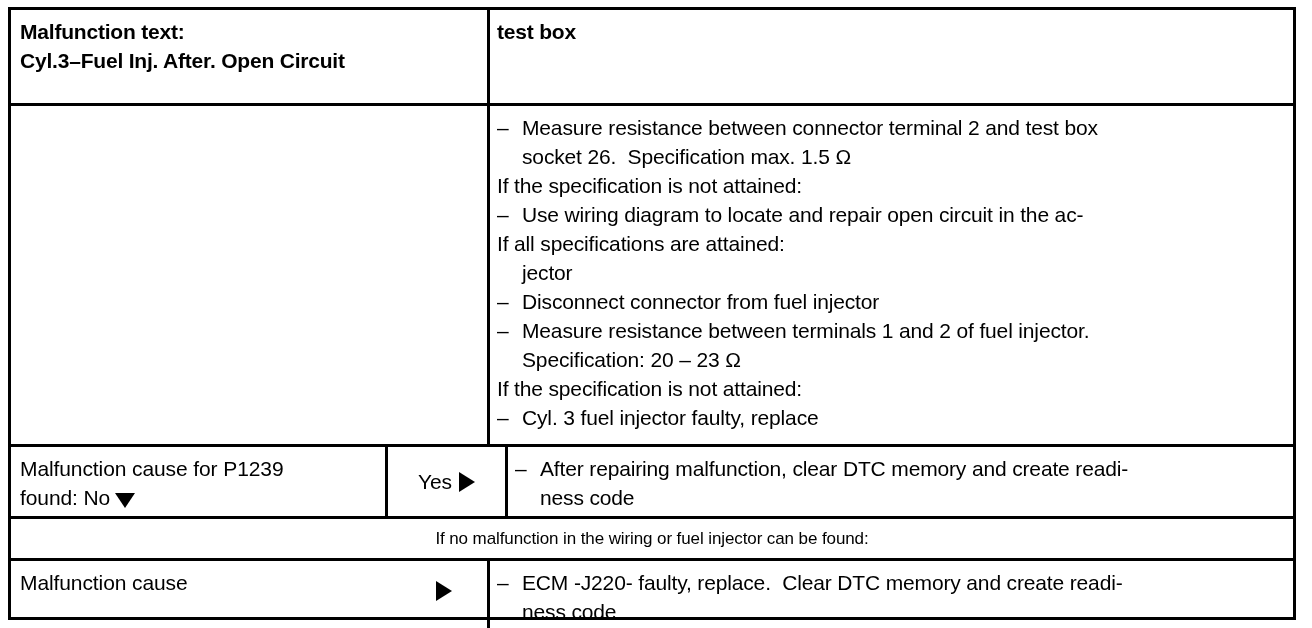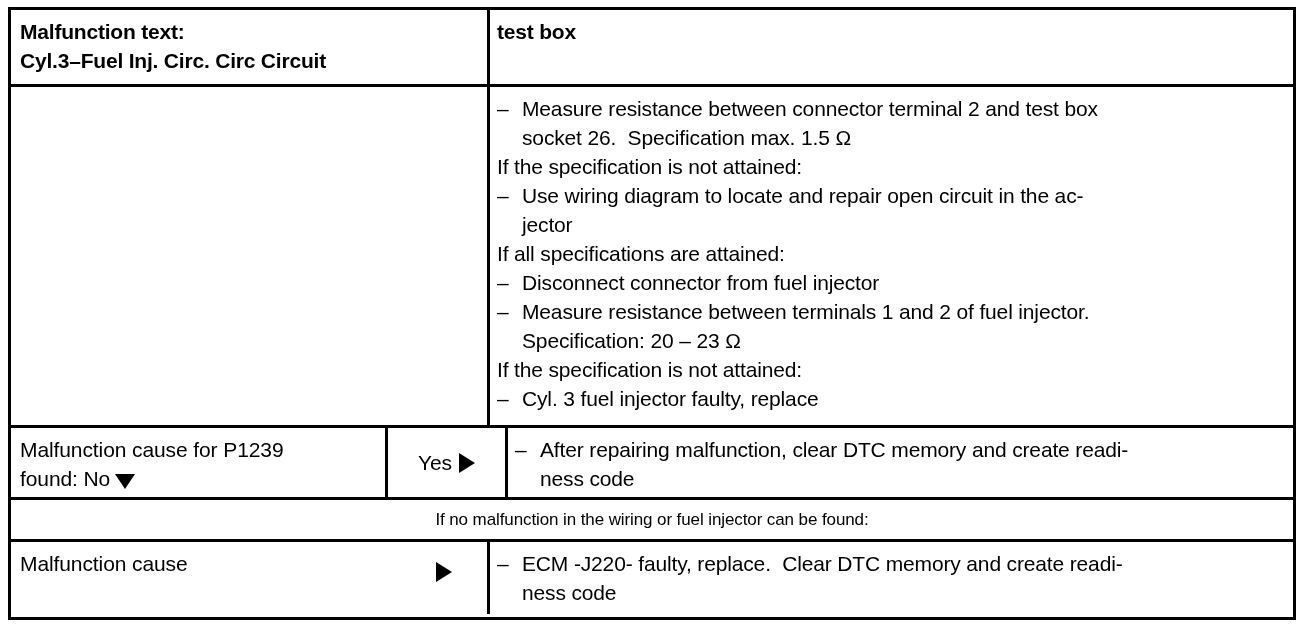--- a/index.html
+++ b/index.html
@@ -35,21 +35,21 @@
   }
 
   .row {
     position: relative;
     display: flex;
     box-sizing: border-box;
   }
 
   
   .row-header {
-    height: 77px;
+    height: 96px;
     border-bottom: 3px solid #000;
   }
   
   .row-body {
     height: 341px;
     border-bottom: 3px solid #000;
   }
   
   .row-yesno {
     height: 72px;
@@ -182,37 +182,37 @@
 </style>
 </head>
 <body>
 
 <div class="page">
   <div class="dtc-table">
 
     <div class="row row-header">
       <div class="cell-left">
         <div class="t-bold">Malfunction text:</div>
-        <div class="t-bold">Cyl.3–Fuel Inj. Circ. Circ Circuit</div>
+        <div class="t-bold">Cyl.3–Fuel Inj. After. Open Circuit</div>
       </div>
       <div class="cell-right">
         <div class="t-bold">test box</div>
       </div>
     </div>
 
     <div class="row row-body">
       <div class="cell-left"></div>
       <div class="cell-right">
         <div class="lines" id="procedure-lines">
             <div class="ln"><span class="ln-dash">–</span><span class="ln-txt">Measure resistance between connector terminal 2 and test box</span></div>
             <div class="ln"><span class="ln-indent"></span><span class="ln-txt">socket 26.  Specification max. 1.5 Ω</span></div>
             <div class="ln"><span class="ln-txt">If the specification is not attained:</span></div>
             <div class="ln"><span class="ln-dash">–</span><span class="ln-txt">Use wiring diagram to locate and repair open circuit in the ac-</span></div>
+            <div class="ln"><span class="ln-txt">If all specifications are attained:</span></div>
             <div class="ln"><span class="ln-indent"></span><span class="ln-txt">jector</span></div>
-            <div class="ln"><span class="ln-txt">If all specifications are attained:</span></div>
             <div class="ln"><span class="ln-dash">–</span><span class="ln-txt">Disconnect connector from fuel injector</span></div>
             <div class="ln"><span class="ln-dash">–</span><span class="ln-txt">Measure resistance between terminals 1 and 2 of fuel injector.</span></div>
             <div class="ln"><span class="ln-indent"></span><span class="ln-txt">Specification: 20 – 23 Ω</span></div>
             <div class="ln"><span class="ln-txt">If the specification is not attained:</span></div>
             <div class="ln"><span class="ln-dash">–</span><span class="ln-txt">Cyl. 3 fuel injector faulty, replace</span></div>
           </div>
       </div>
     </div>
 
     <div class="row row-yesno">

